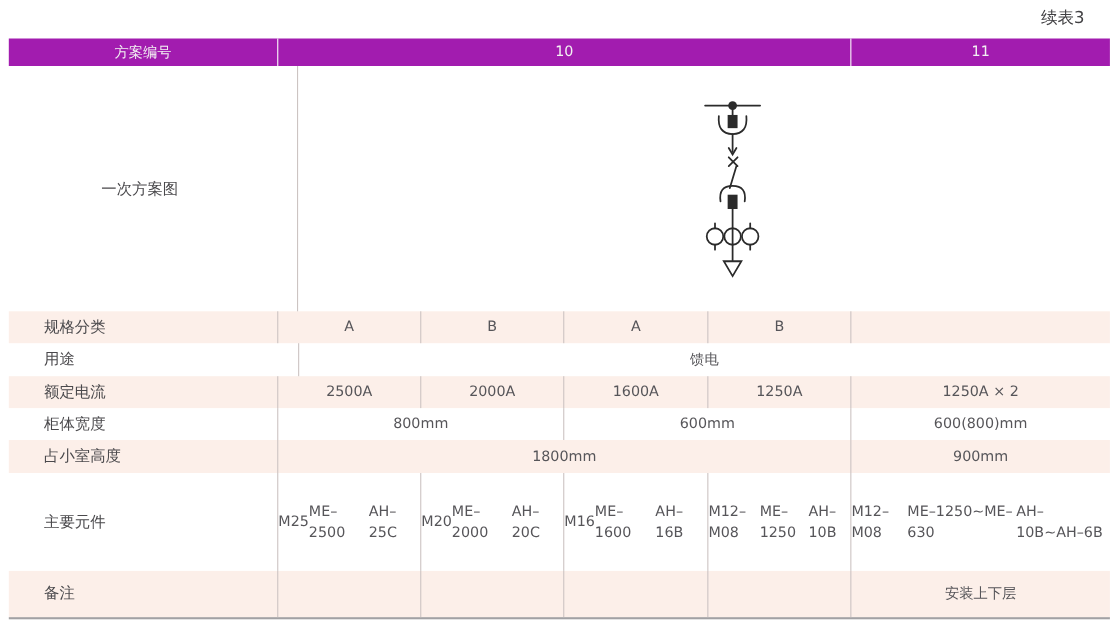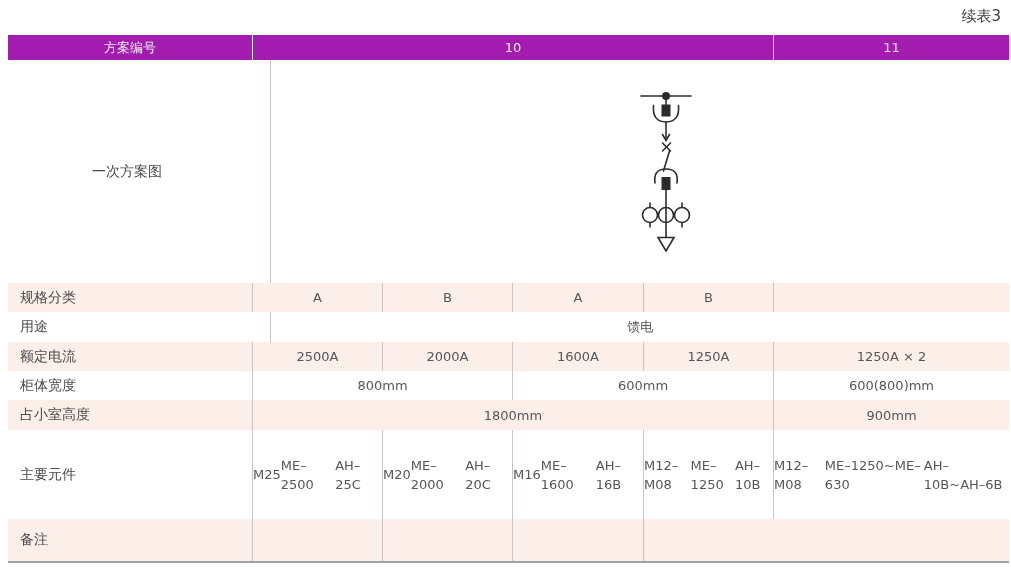--- a/index.html
+++ b/index.html
@@ -2,34 +2,34 @@
 <html><head>
 <meta charset="utf-8">
 <style>
   html,body{margin:0;padding:0;}
   body{
     width:1011px;height:567px;position:relative;background:#ffffff;
     font-family:"DejaVu Sans","Liberation Sans",sans-serif;
     color:#535257;-webkit-font-smoothing:antialiased;
   }
   .caption{
-    position:absolute;top:7px;right:10px;font-size:15px;color:#414043;
+    position:absolute;top:7px;right:25px;font-size:15px;color:#414043;
   }
   .spec-table{
     position:absolute;left:8px;top:35px;width:1001px;
     border-bottom:2px solid #a2a1a4;
   }
   .row{display:flex;width:1001px;}
   .cell{
     box-sizing:border-box;display:flex;align-items:center;justify-content:center;
     font-size:13px;color:#565559;
   }
   .cell.bL{border-left:1px solid #ccc4c2;}
   .cell.label{
-    justify-content:flex-start;padding-left:12px;font-size:14px;color:#4a494c;
+    justify-content:flex-start;padding-left:32px;font-size:14px;color:#4a494c;
   }
   
   .r-header{height:25px;background:#a21caf;}
   .r-header .cell{color:#f2f1f2;font-size:13px;}
   .r-header .cell.wht{border-left:1px solid #fbfbfb;}
   
   .pink{background:#fcefe9;}
   
   .r-diagram{height:223px;background:#ffffff;}
   .r-diagram .dcell{position:relative;}
@@ -168,15 +168,16 @@
       <div>AH–10B~AH–6B</div>
     </div>
   </div>
 
   <div class="row r-remarks pink">
     <div class="cell label w-label">备注</div>
     <div class="cell bL w-sub"></div>
     <div class="cell bL w-sub"></div>
     <div class="cell bL w-sub3"></div>
     <div class="cell bL w-sub"></div>
+    <div class="cell bL w-11">安装上下层</div>
   </div>
 
 </div>
 
 </body></html>

